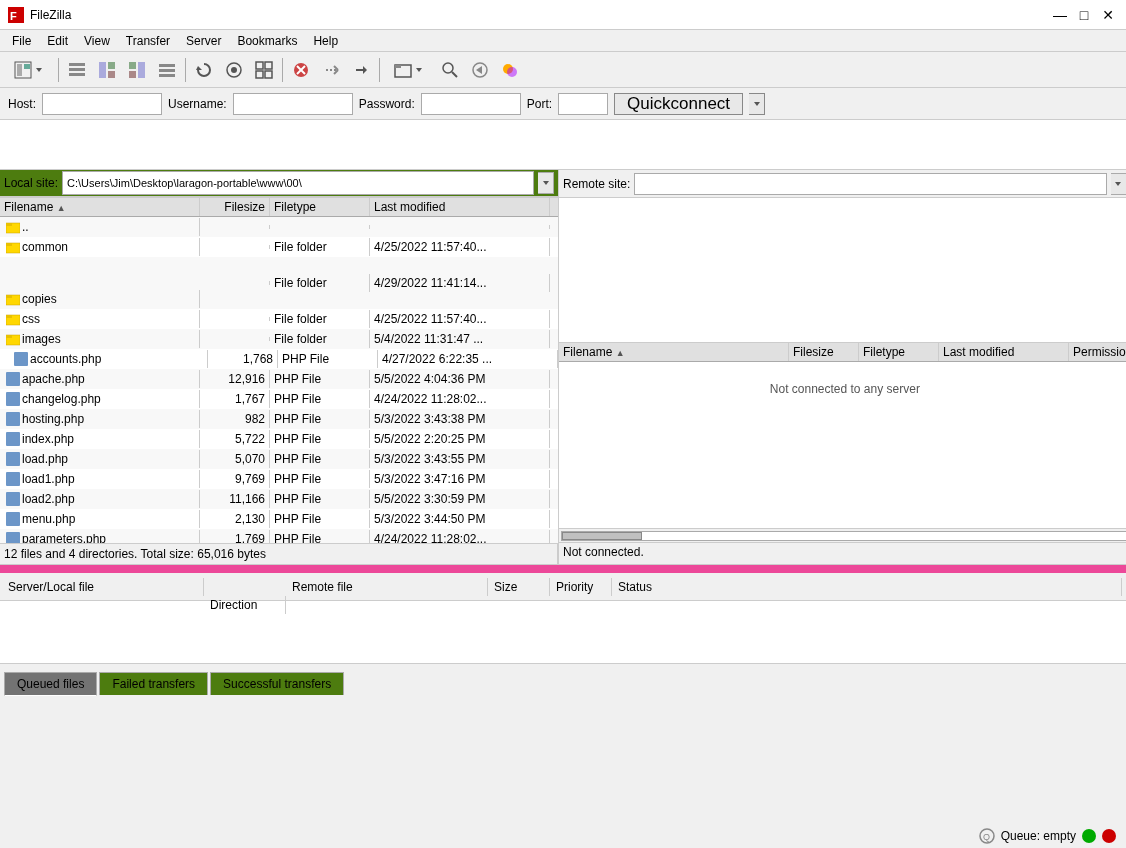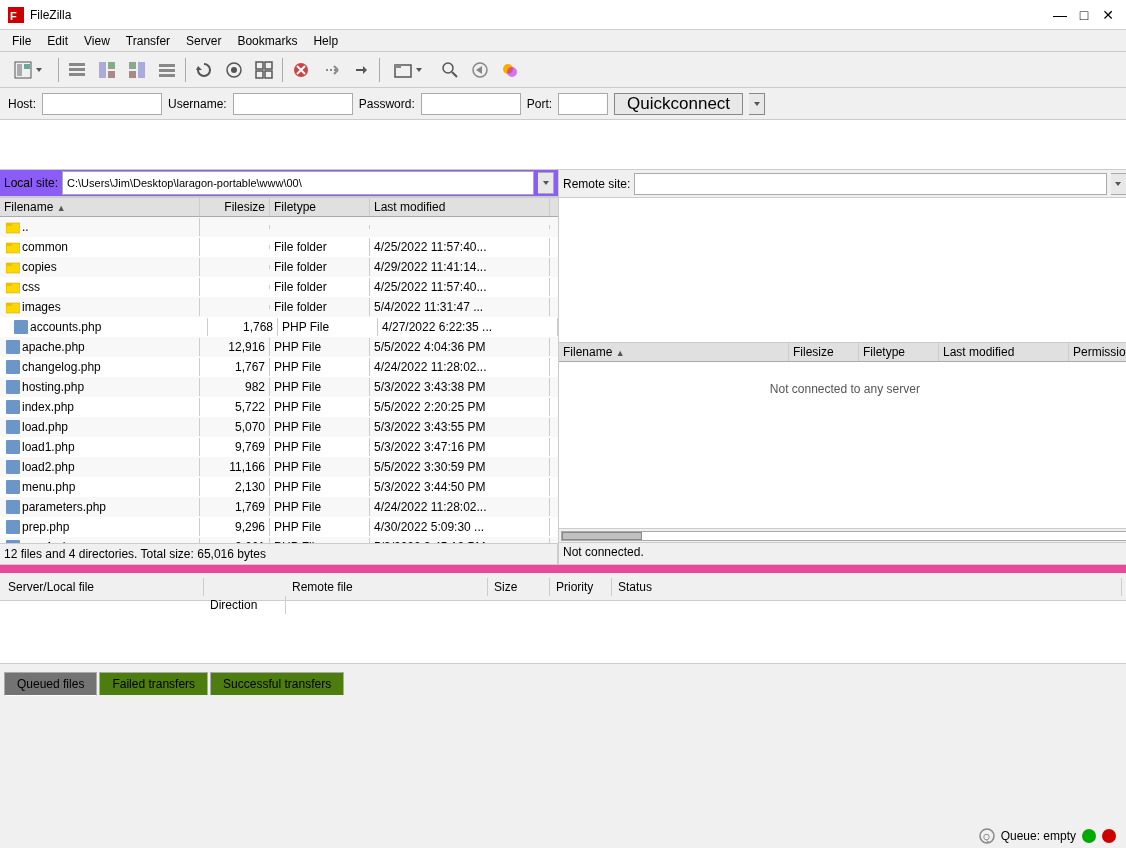--- a/index.html
+++ b/index.html
@@ -32,21 +32,21 @@
     #qc-dropdown { height: 22px; width: 16px; background: #e8e8e8; border: 1px solid #888; border-left: none; cursor: pointer; display: flex; align-items: center; justify-content: center; font-size: 10px; }
     
     
     #msglog { height: 50px; background: #fff; border-bottom: 1px solid #ccc; padding: 2px 4px; overflow-y: auto; position: relative; }
     
     
     #main-panels { display: flex; height: 395px; border-bottom: 1px solid #ccc; }
     
     
     #local-panel { width: 562px; border-right: 1px solid #ccc; display: flex; flex-direction: column; }
-    #local-site-bar { height: 28px; display: flex; align-items: center; padding: 0 4px; background: #8b5cf6; border-bottom: 1px solid #ccc; gap: 4px; }
+    #local-site-bar { height: 28px; display: flex; align-items: center; padding: 0 4px; background: #4d7c0f; border-bottom: 1px solid #ccc; gap: 4px; }
     #local-site-label { font-size: 12px; white-space: nowrap; }
     #local-site-path { flex: 1; height: 22px; border: 1px solid #aaa; background: #fff; padding: 11px 4px; font-size: 11px; }
     
     #local-tree { flex: 1; overflow-y: auto; background: #fff; overflow-x: hidden; }
     
     
     #local-files { height: 360px; overflow-y: auto; background: #fff; border-top: 1px solid #ccc; }
     #local-files-header { display: flex; background: #e0e0e0; border-bottom: 1px solid #aaa; position: sticky; top: 0; z-index: 1; }
     .files-col { padding: 2px 4px; border-right: 1px solid #ccc; font-size: 12px; cursor: pointer; white-space: nowrap; overflow: hidden; }
     .col-filename { width: 200px; }
@@ -323,21 +323,21 @@
               <rect x="0" y="3" width="14" height="10" fill="#ffd700" stroke="#c8a000" stroke-width="0.5"></rect>
               <rect x="0" y="3" width="6" height="3" fill="#e8c000"></rect>
             </svg>
           common
         </div>
         <div class="files-col col-filesize"></div>
         <div class="files-col col-filetype">File folder</div>
         <div class="files-col col-modified">4/25/2022 11:57:40...</div>
       </div>
       <div class="file-row">
-        <div class="files-col col-filename" style="display:flex;align-items:flex-start;">
+        <div class="files-col col-filename" style="display:flex;align-items:flex-start;margin-top:32px;">
           <svg class="file-icon" width="14" height="14" viewBox="0 0 14 14">
               <rect x="0" y="3" width="14" height="10" fill="#ffd700" stroke="#c8a000" stroke-width="0.5"></rect>
               <rect x="0" y="3" width="6" height="3" fill="#e8c000"></rect>
             </svg>
           copies
         </div>
         <div class="files-col col-filesize"></div>
         <div class="files-col col-filetype">File folder</div>
         <div class="files-col col-modified">4/29/2022 11:41:14...</div>
       </div>

